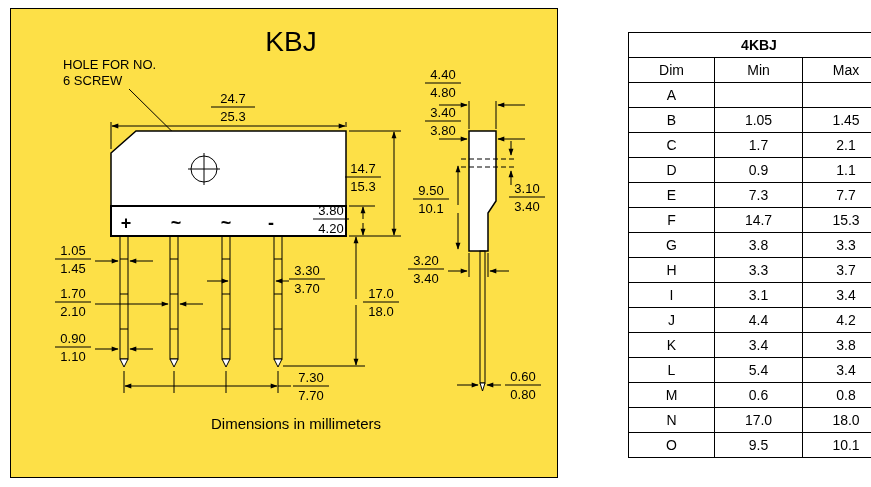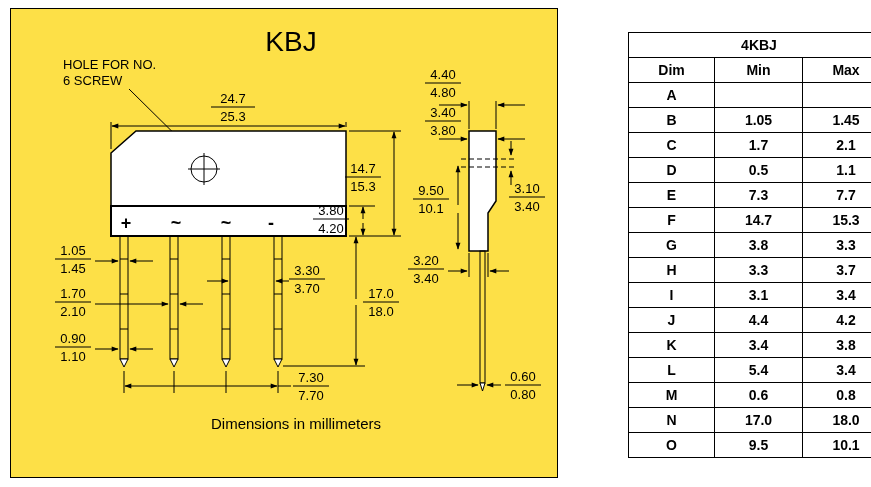--- a/index.html
+++ b/index.html
@@ -14,21 +14,21 @@
   .t-term{font-size:18px;font-weight:bold;}
   .t-caption{font-size:15px;}
   .ol{stroke:#000;stroke-width:1.5;fill:#fff;}
   .ol2{stroke:#000;stroke-width:2;fill:#fff;}
   .thin{stroke:#000;stroke-width:1;fill:none;}
   .dimline{stroke:#000;stroke-width:1;fill:none;}
   .frac{stroke:#000;stroke-width:1;}
   .dash{stroke:#000;stroke-width:1;fill:none;stroke-dasharray:5 3;}
   .table-panel{position:absolute;left:628px;top:8px;width:261px;margin-top:24px;}
   table{border-collapse:collapse;width:100%;font-size:14px;table-layout:fixed;}
-  th,td{border:1px solid #000;text-align:center;height:24px;padding:0;font-weight:bold;}
+  th,td{border:1px solid #000;text-align:center;height:24px;padding:0;font-weight:normal;}
   .tbl-title{font-weight:bold;}
 </style>
 </head>
 <body>
 
 <div class="screen">
 
   <div class="drawing-panel">
     <svg width="546" height="466" viewBox="0 0 546 466">
       <defs>
@@ -262,21 +262,21 @@
             <td>1.05</td>
             <td>1.45</td>
           </tr>
         <tr>
             <td>C</td>
             <td>1.7</td>
             <td>2.1</td>
           </tr>
         <tr>
             <td>D</td>
-            <td>0.5</td>
+            <td>0.9</td>
             <td>1.1</td>
           </tr>
         <tr>
             <td>E</td>
             <td>7.3</td>
             <td>7.7</td>
           </tr>
         <tr>
             <td>F</td>
             <td>14.7</td>

